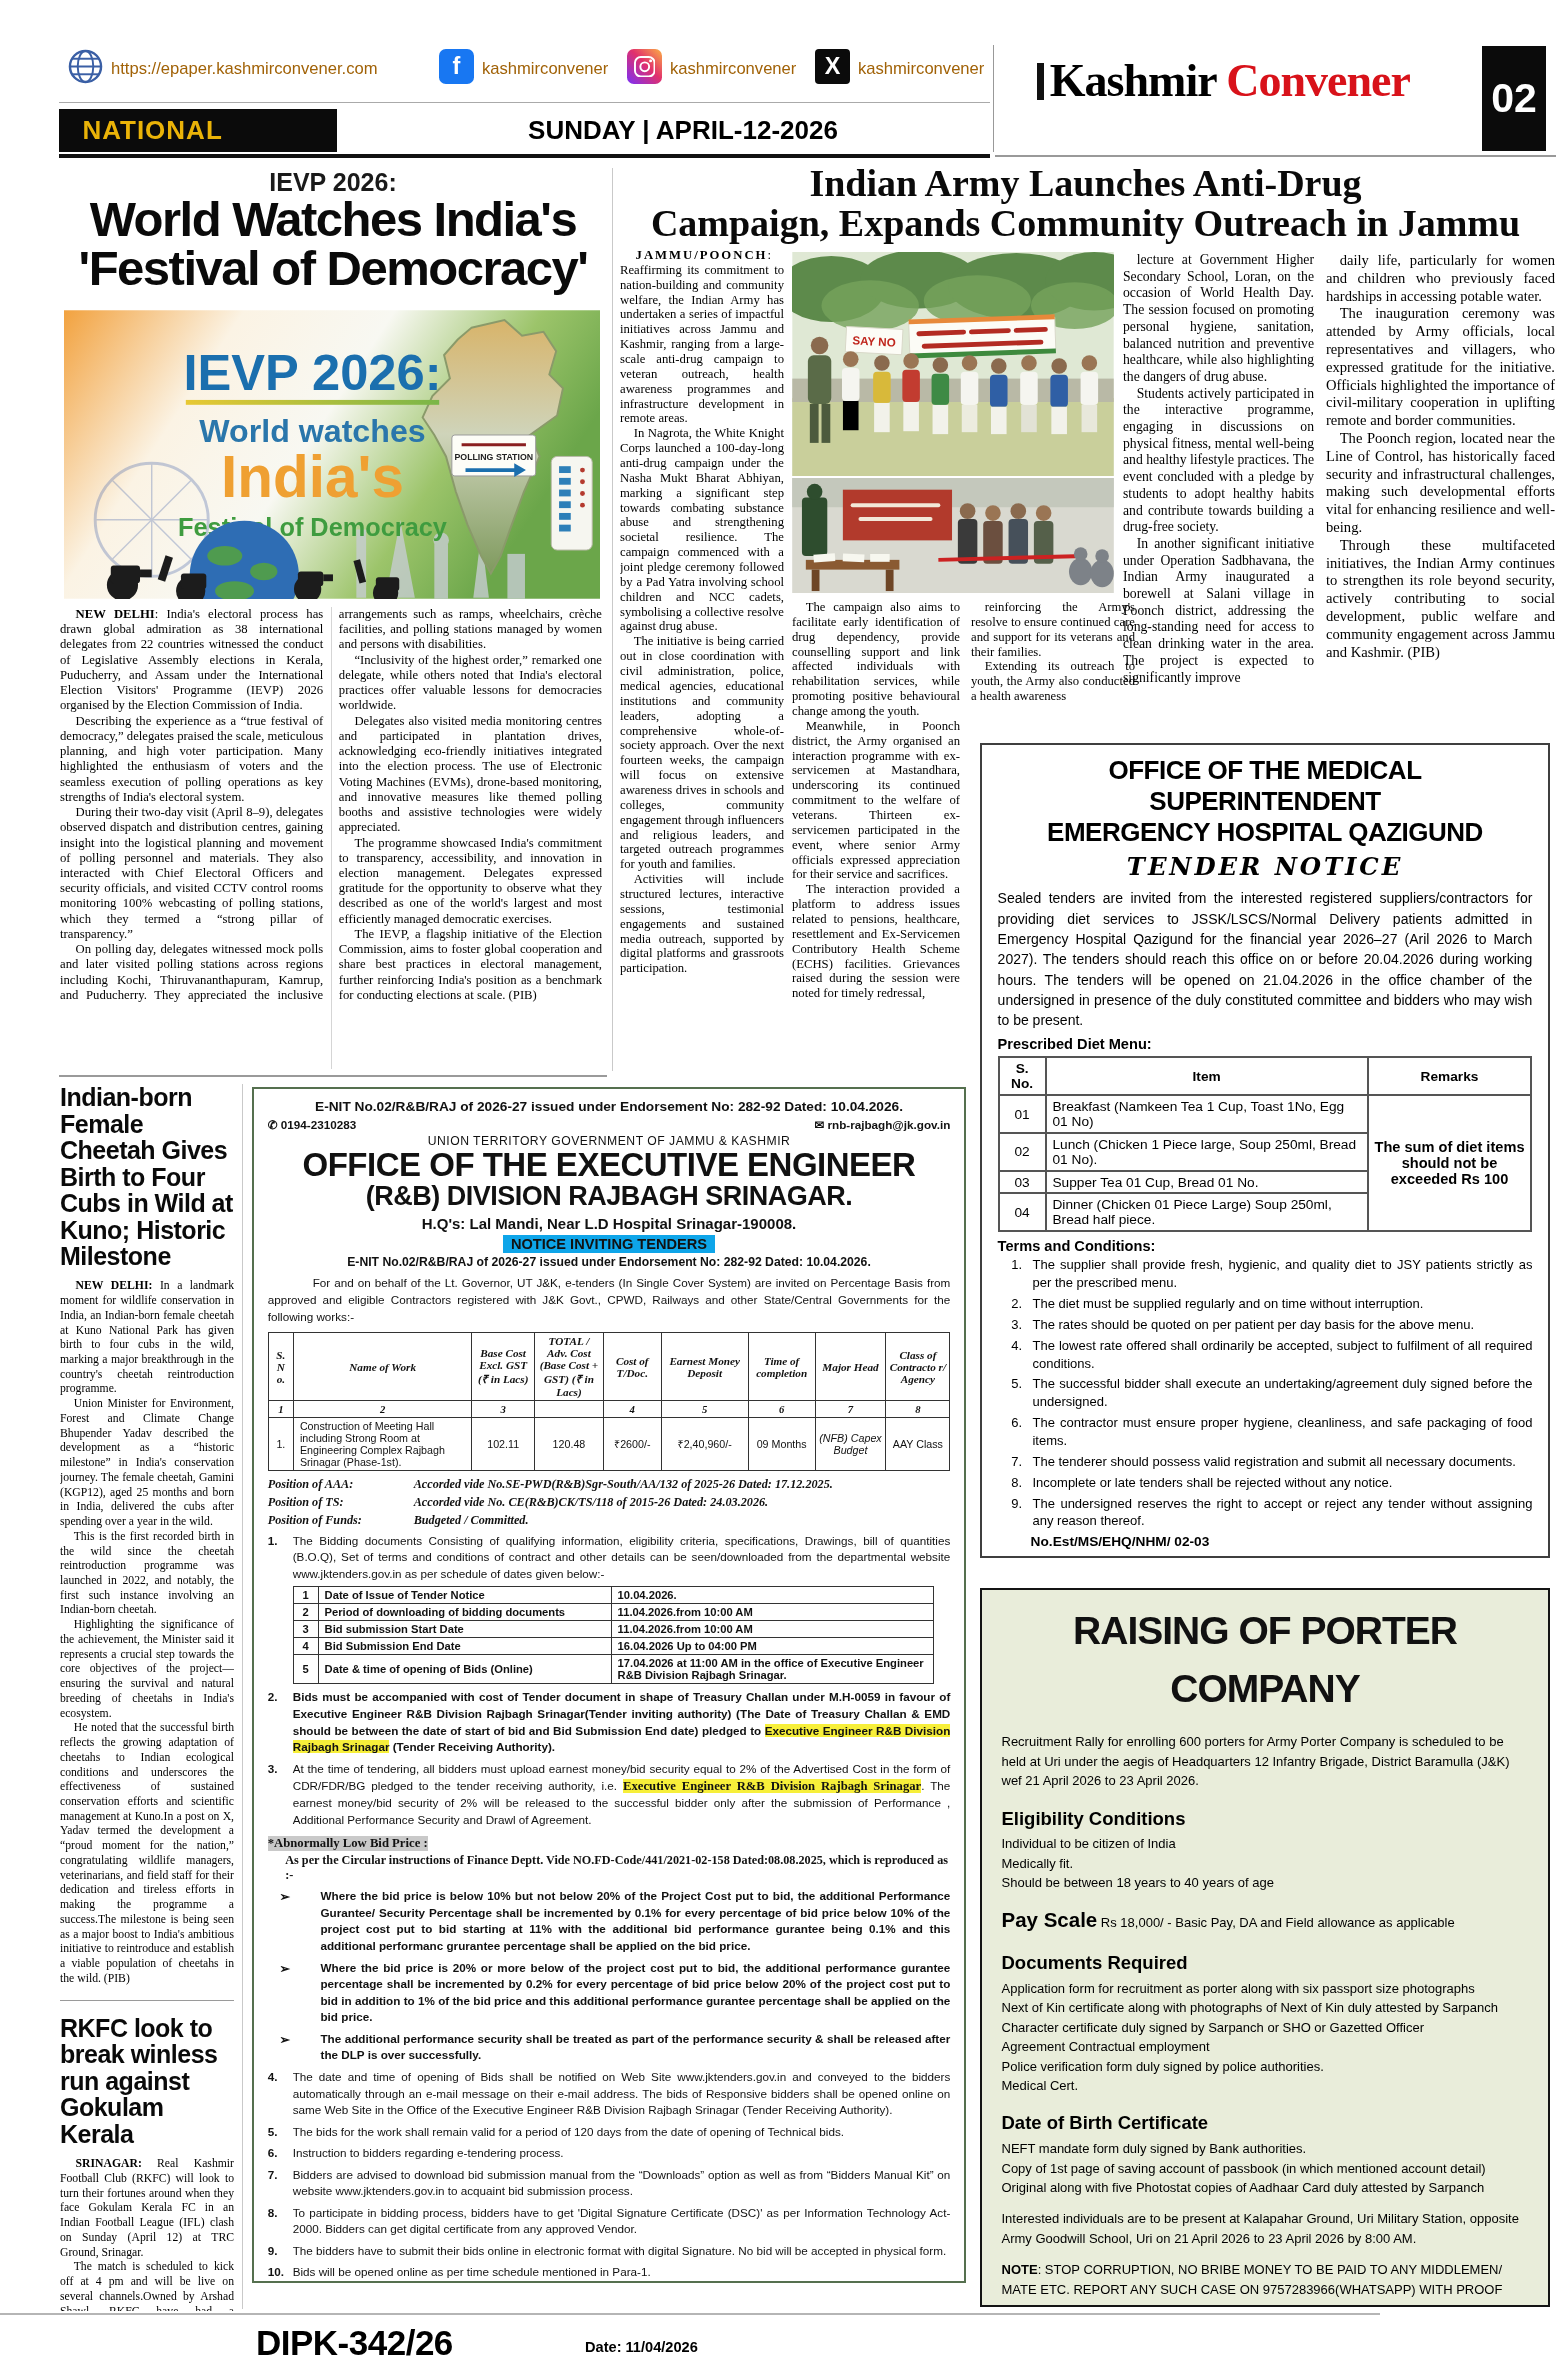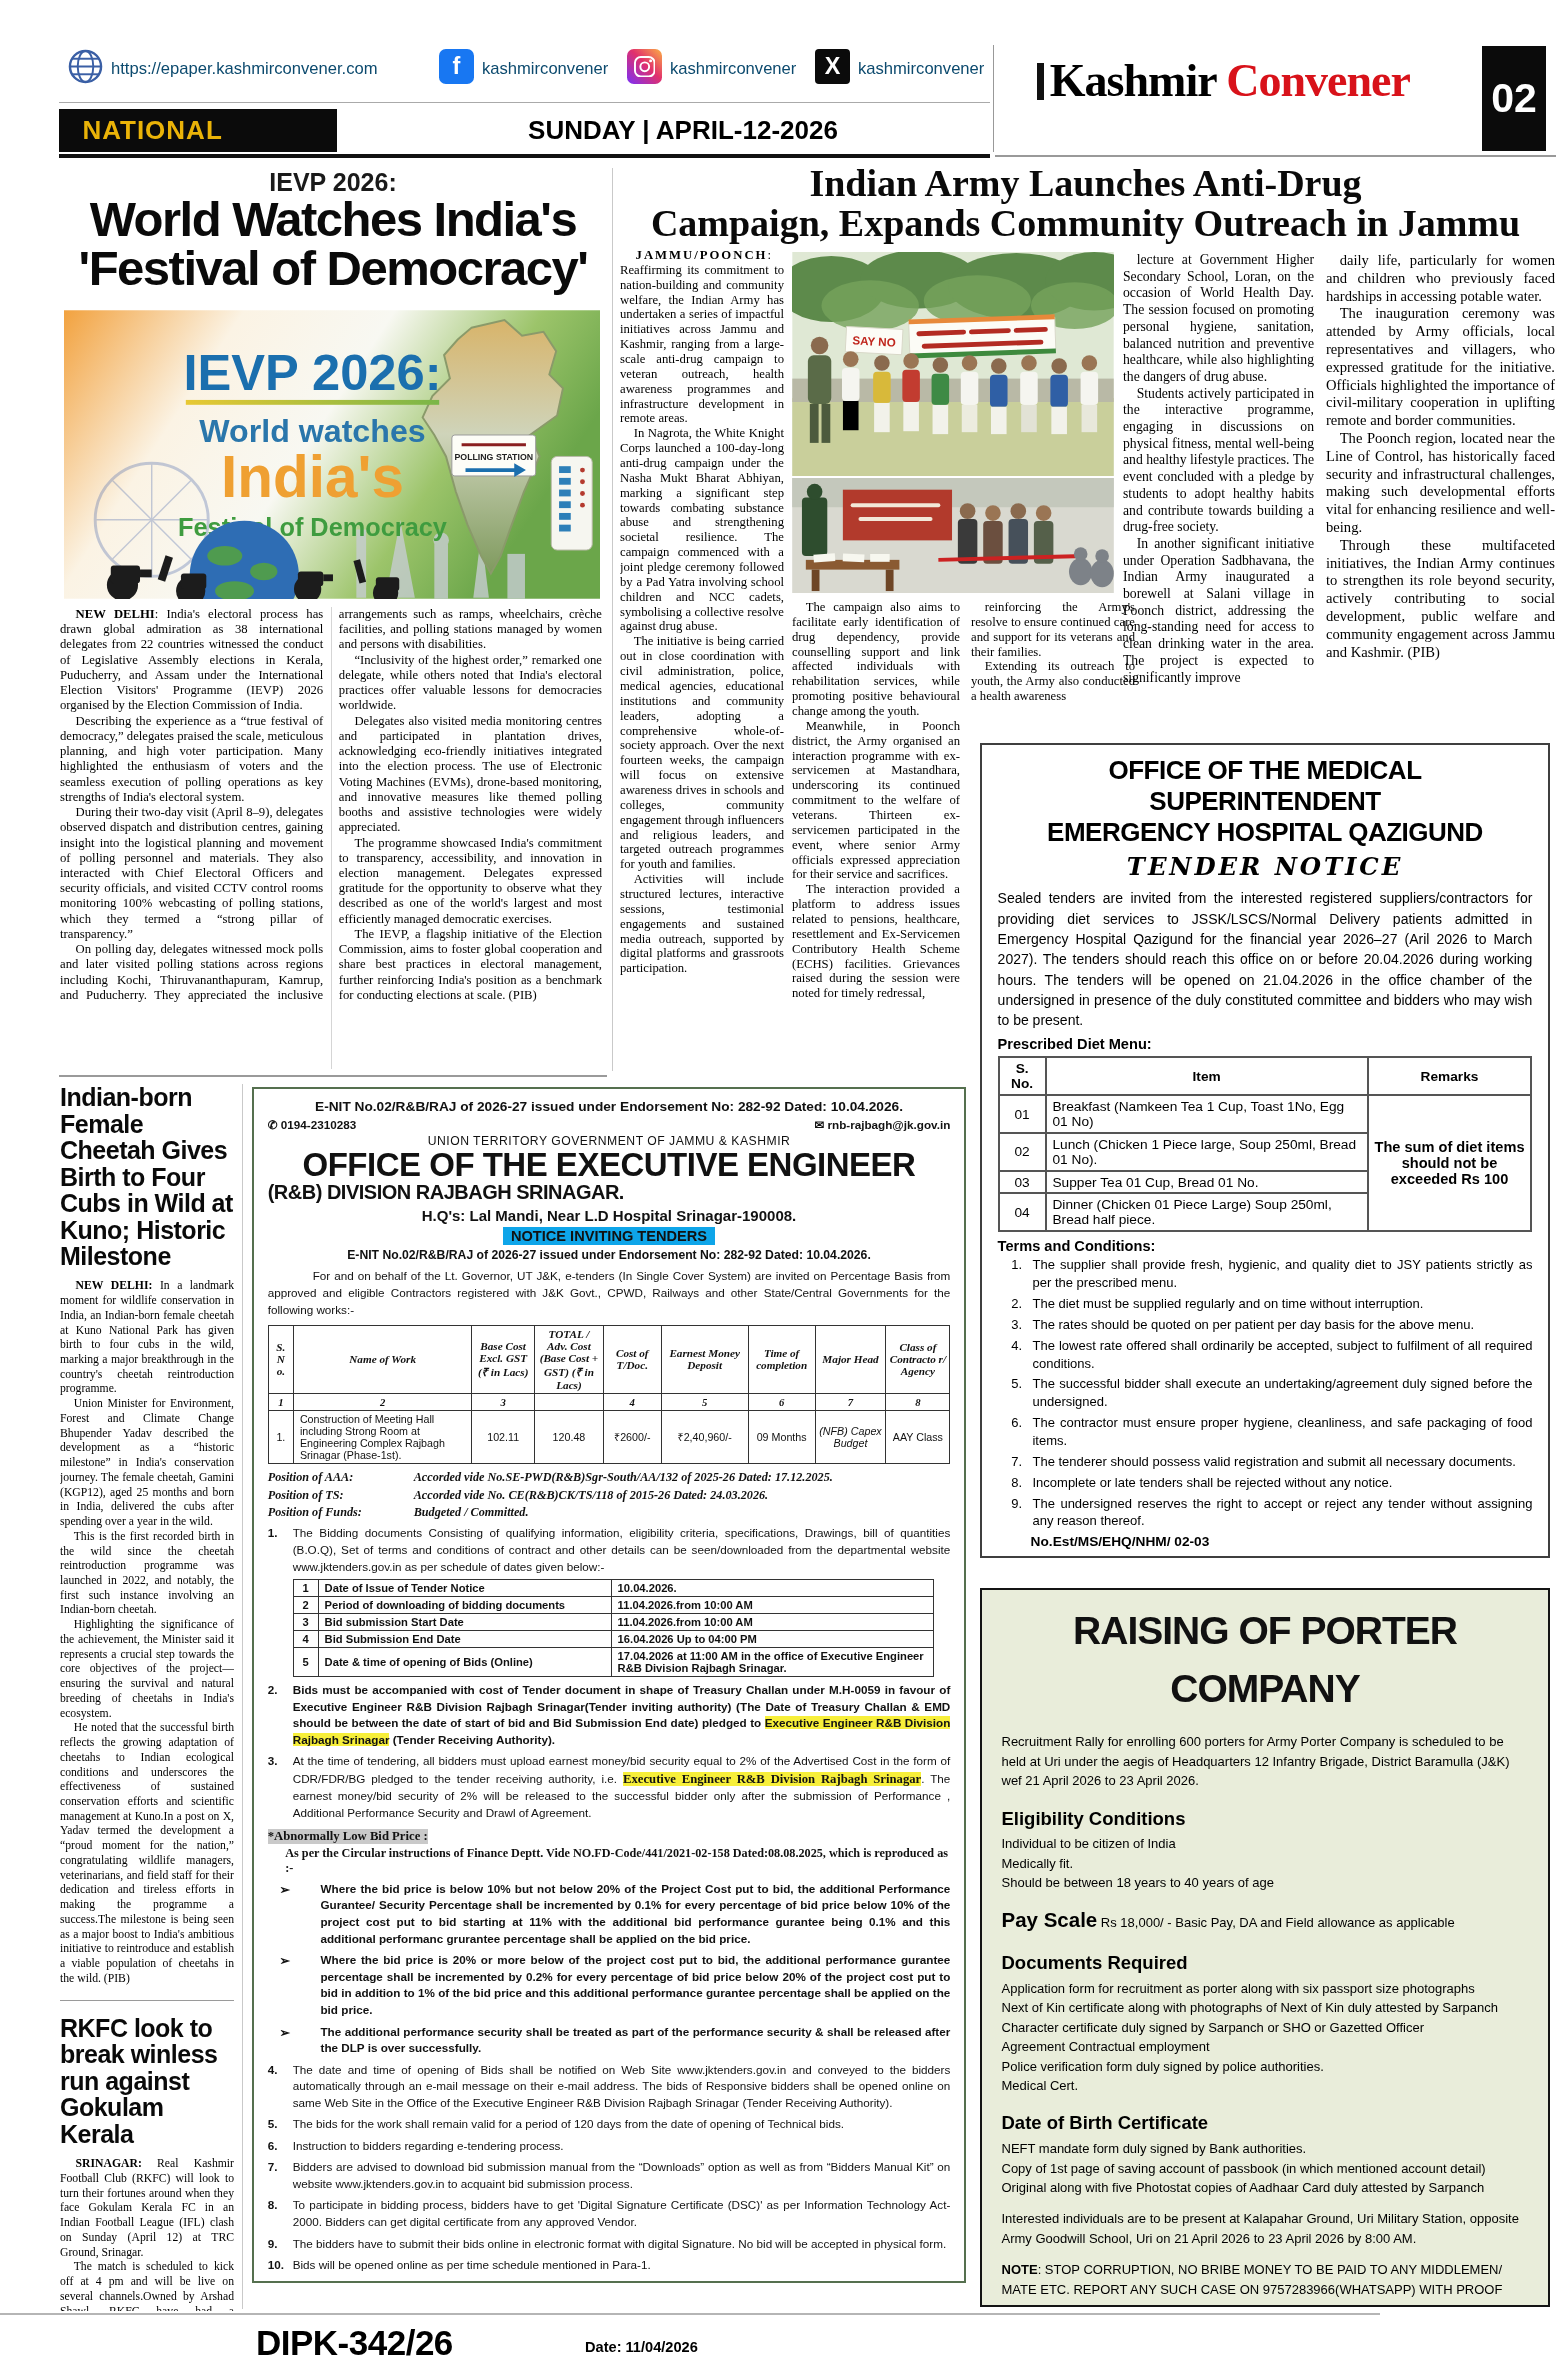--- a/index.html
+++ b/index.html
@@ -1,21 +1,21 @@
 <!DOCTYPE html>
 <html><head>
 <meta charset="utf-8">
 <style>
   * { margin:0; padding:0; box-sizing:border-box; }
   body { background:#cfcfcf; font-family:"Liberation Serif", serif; }
   .page { position:relative; width:1560px; height:2375px; background:#ffffff; margin:0 auto; overflow:hidden; }
   .abs { position:absolute; }
 
   
-  .soc-handle { font-family:"Liberation Sans",sans-serif; font-size:16.6px; color:#0c4a6e; }
+  .soc-handle { font-family:"Liberation Sans",sans-serif; font-size:16.6px; color:#a16207; }
   .icon-badge { width:35px; height:35px; border-radius:6.8px; display:flex; align-items:center; justify-content:center; color:#fff; font-family:"Liberation Sans",sans-serif; font-weight:bold; font-size:23.4px; }
   .rule { background:#111; }
   .section-bar { background:#0b0b0b; color:#eab308; font-family:"Liberation Sans",sans-serif; font-weight:bold; font-size:26px; letter-spacing:1px; display:flex; align-items:center; padding-left:23.4px; }
   .date-line { font-family:"Liberation Sans",sans-serif; font-weight:bold; font-size:26px; letter-spacing:0px; text-align:center; }
   .brand { font-family:"Liberation Serif",serif; font-weight:bold; font-size:46px; letter-spacing:-1px; white-space:nowrap; }
   .brand .red { color:#d8121a; }
   .brand-mark { display:inline-block; width:6.8px; height:37px; background:#111; margin-right:5.9px; vertical-align:-3.9px; }
   .page-badge { background:#0b0b0b; color:#fff; font-family:"Liberation Sans",sans-serif; font-weight:bold; font-size:41px; display:flex; align-items:center; justify-content:center; }
 
   
@@ -53,21 +53,21 @@
   .hosp .refrow { font-weight:bold; font-size:13.7px; margin-top:3.9px;padding-left:33px; }
   .dipk { font-family:"Liberation Sans",sans-serif; font-weight:900; font-size:29px; letter-spacing:-0.5px; }
   .dipk-date { font-weight:bold; font-size:14.6px; }
 
   
   .rnb { border:2px solid #55704f; padding:9.8px 13.7px; font-family:"Liberation Sans",sans-serif; font-size:11.7px; color:#111; overflow:hidden; background:#fff; }
   .rnb .enit { text-align:center; font-weight:bold; font-size:13.7px; }
   .rnb .contact { display:flex; justify-content:space-between; font-weight:bold; font-size:11.7px; margin-top:3.9px; }
   .rnb .govt { text-align:center; font-size:12.2px; margin-top:2px; letter-spacing:0.5px; }
   .rnb .off1 { text-align:center; font-weight:800; font-size:33px; letter-spacing:-0.5px; line-height:1.05; }
-  .rnb .off2 { font-weight:800; font-size:20px; letter-spacing:-0.5px; line-height:1.05; }
+  .rnb .off2 { text-align:center; font-weight:800; font-size:27px; letter-spacing:-0.5px; line-height:1.05; }
   .rnb .hq { text-align:center; font-weight:bold; font-size:15px; margin-top:4px; }
   .rnb .nitline { text-align:center; margin:2.9px 0; }
   .rnb .nit { display:inline-block; background:#0ea5e9; font-weight:bold; font-size:14.6px; padding:1px 7.8px; }
   .rnb .enit2 { text-align:center; font-weight:bold; font-size:12.2px; margin-bottom:5.9px; }
   .rnb .intro { text-align:justify; line-height:1.45; text-indent:45px; }
   table.works { border-collapse:collapse; table-layout:fixed; width:100%; margin:5.9px 0; font-size:10.7px; }
   table.works th, table.works td { border:1px solid #333; padding:2px 2.9px; text-align:center; vertical-align:middle; }
   table.works th { font-family:"Liberation Serif",serif; font-style:italic; font-weight:bold; font-size:11.2px; }
   table.works td.name { text-align:left; padding-left:5.9px; }
   table.works tr.numrow td { font-family:"Liberation Serif",serif; font-style:italic; font-weight:bold; }

